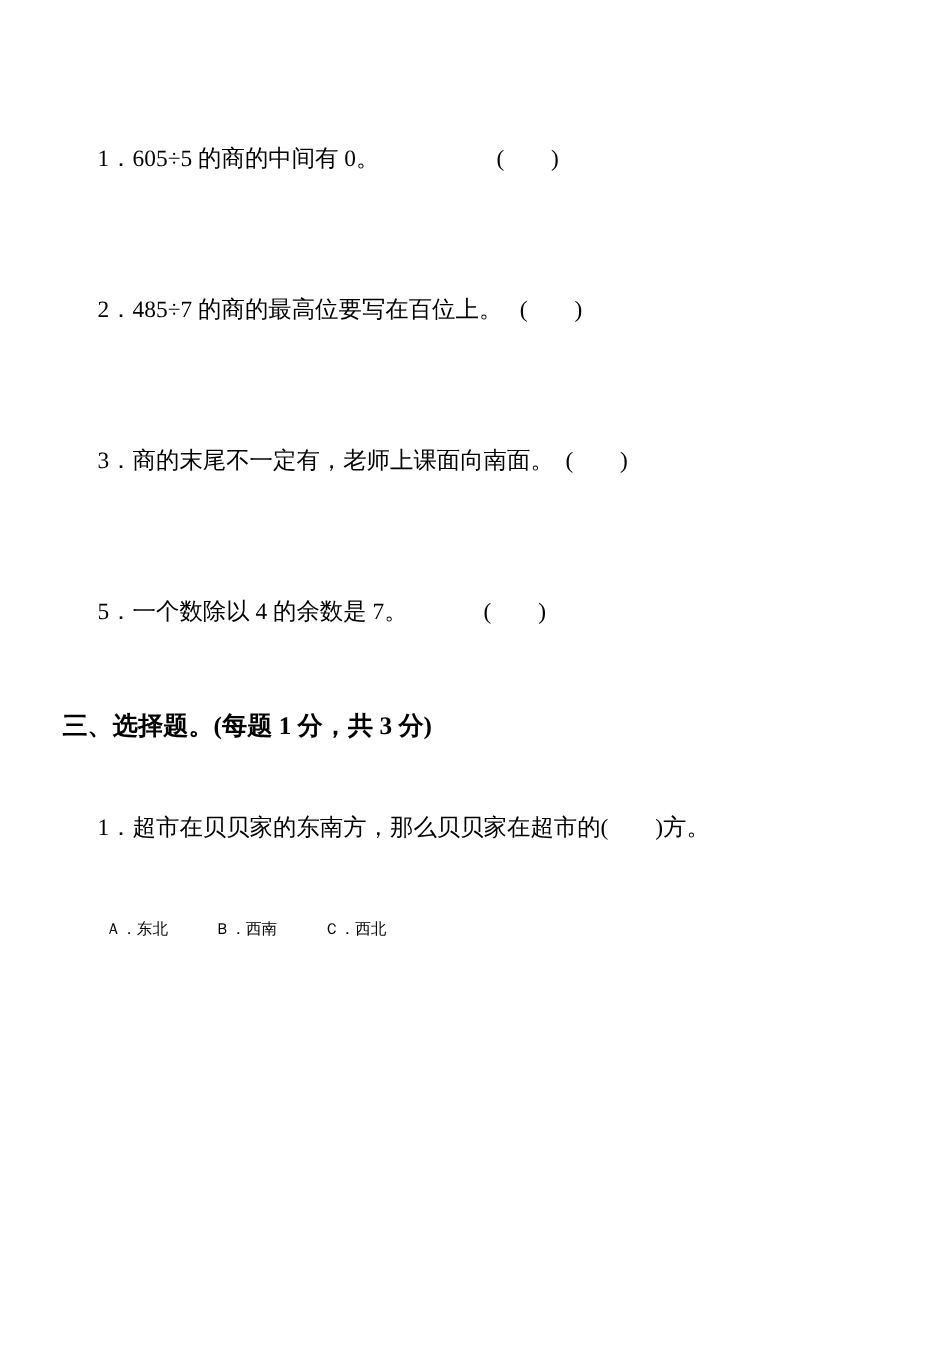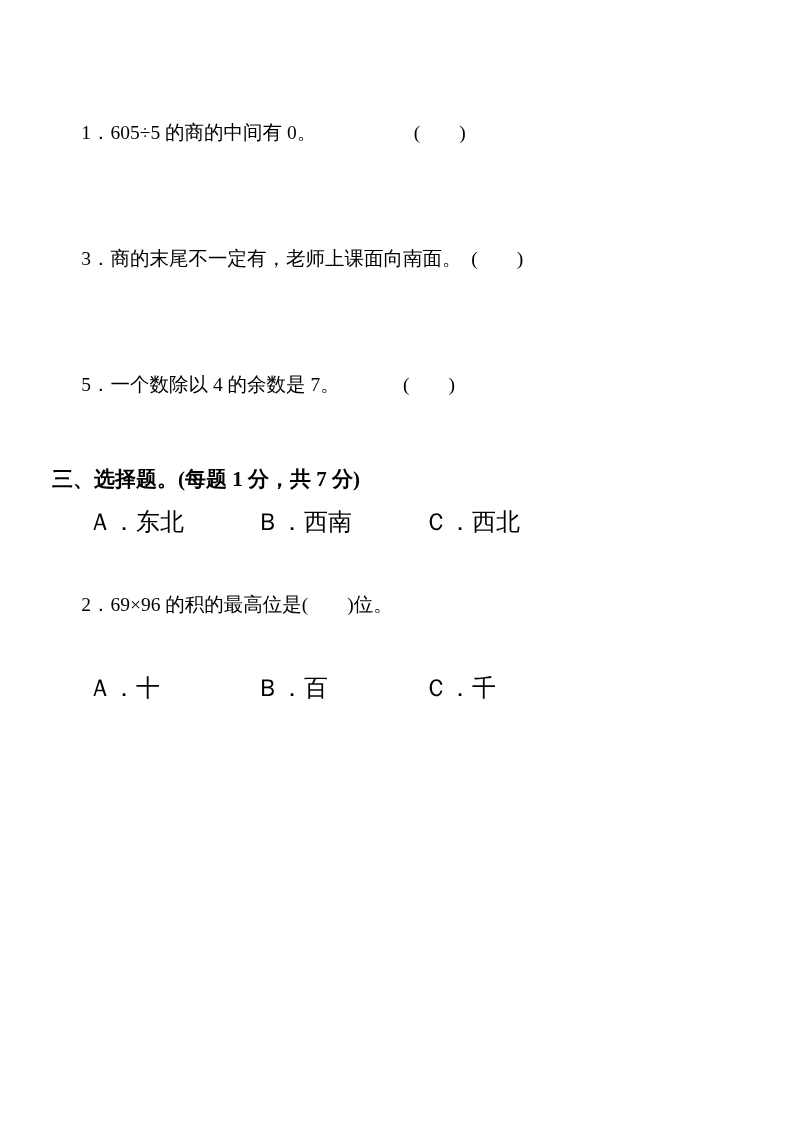--- a/index.html
+++ b/index.html
@@ -28,55 +28,55 @@
     white-space: pre;
   }
   .section-head {
     font-size: 21px;
     font-weight: bold;
     line-height: 46px;
     white-space: pre;
     margin-top: 8px;
   }
   .opts {
-    font-size: 24px;
+    font-size: 13px;
     line-height: 40px;
     white-space: pre;
     padding-left: 36px;
   }
 </style>
 </head>
 <body>
 
 <div class="page">
 
   <div>
     <div class="q-line">
       <span>1．</span><span>605÷5 的商的中间有 0。</span><span>                    </span><span>(        )</span>
     </div>
     <div class="q-line">
+      <span>2．</span><span>485÷7 的商的最高位要写在百位上。</span><span>   </span><span>(        )</span>
+    </div>
+    <div class="q-line">
       <span>3．</span><span>商的末尾不一定有，老师上课面向南面。</span><span>  </span><span>(        )</span>
     </div>
     <div class="q-line">
       <span>5．</span><span>一个数除以 4 的余数是 7。</span><span>             </span><span>(        )</span>
     </div>
   </div>
 
-  <div class="section-head">三、选择题。(每题 1 分，共 7 分)</div>
+  <div class="section-head">三、选择题。(每题 1 分，共 3 分)</div>
 
   <div>
+    <div class="q-line">
+      <span>1．</span><span>超市在贝贝家的东南方，那么贝贝家在超市的(        )方。</span>
+    </div>
     <div class="opts">Ａ．东北            Ｂ．西南            Ｃ．西北</div>
   </div>
 
-  <div>
-    <div class="q-line">
-      <span>2．</span><span>69×96 的积的最高位是(        )位。</span>
-    </div>
-    <div class="opts">Ａ．十                Ｂ．百                Ｃ．千</div>
-  </div>
 
   <div>
     <div class="q-line">
       
     </div>
 
   </div>
 
 </div>
 

